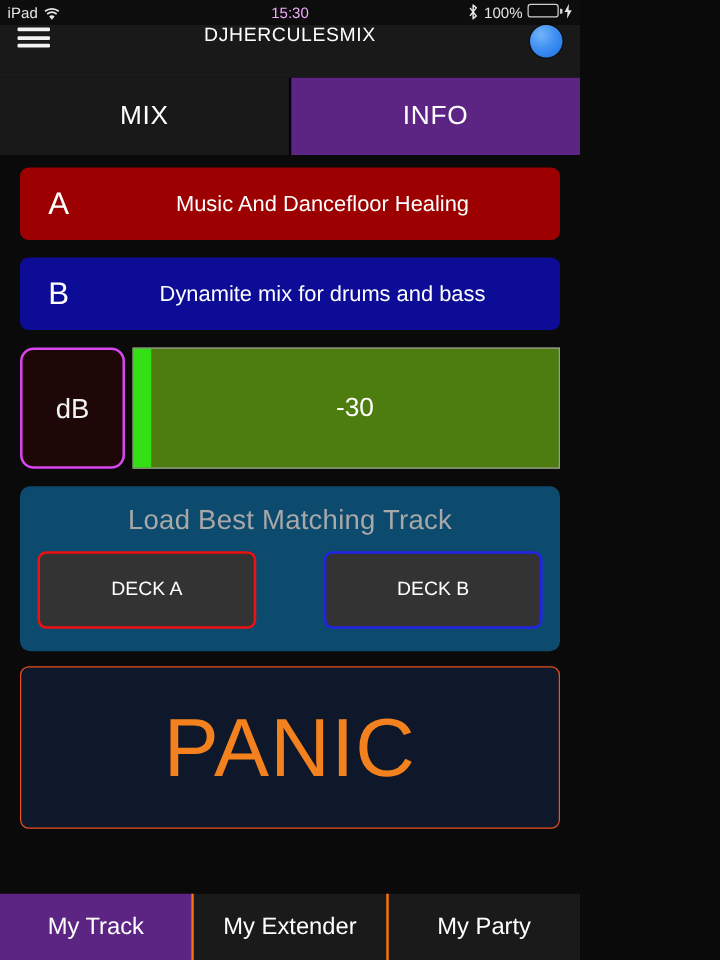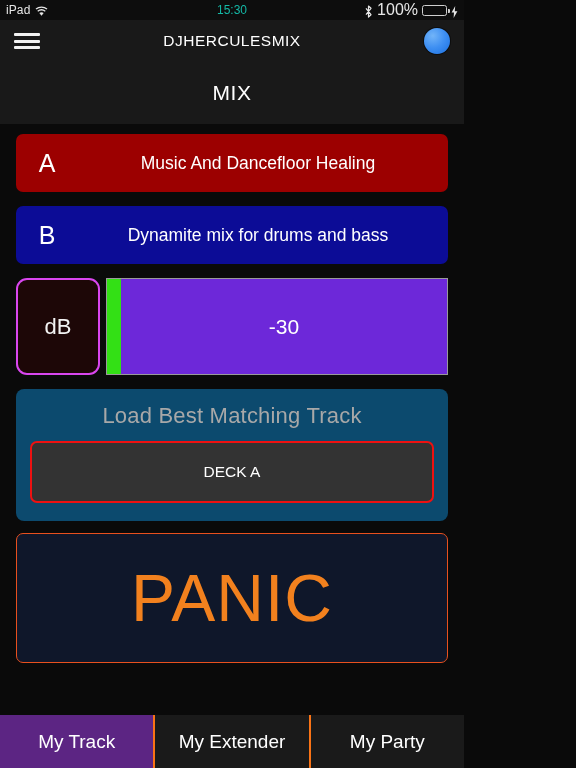--- a/index.html
+++ b/index.html
@@ -18,43 +18,43 @@
     display: flex; align-items: center;
     color: #e8e8e8; font-size: 12px;
     padding: 0 6px;
     position: relative;
   }
   .sb-left { display: flex; align-items: center; gap: 5px; }
   .sb-device { font-size: 12px; letter-spacing: .1px; color: #e6e6e6; }
   .wifi-icon { display: inline-block; width: 13px; height: 11px; position: relative; top: 1px; }
   .sb-center {
     position: absolute; left: 0; right: 0; text-align: center;
-    font-size: 12px; color: #14b8a6; pointer-events: none;
+    font-size: 12px; color: #f0abfc; pointer-events: none;
   }
   .sb-right {
-    margin-left: auto; display: flex; align-items: center; gap: 4px;
-    font-size: 16px; color: #e6e6e6; z-index: 2;
+    margin-left: auto; display: flex; gap: 4px;
+    font-size: 12px; color: #e6e6e6; z-index: 2;
   }
   .bt-icon { width: 9px; height: 13px; display: inline-block; }
   .battery {
     width: 25px; height: 11px; border: 1px solid #cfcfcf; border-radius: 2.5px;
     position: relative; padding: 1px;
   }
   .battery:after {
     content: ""; position: absolute; right: -3.5px; top: 3px;
     width: 2px; height: 4px; background: #cfcfcf; border-radius: 0 1px 1px 0;
   }
   .battery-fill { height: 100%; background: #3ad63a; border-radius: 1px; }
   .bolt-icon { width: 7px; height: 12px; display: inline-block; }
 
   
   .navbar {
     height: 42px; width: 100%;
     background: #191919;
-    display: flex; align-items: center;
+    display: flex; align-items: flex-start;
     position: relative; padding: 0 14px;
   }
   .hamburger { width: 26px; height: 20px; display: flex; flex-direction: column;
     justify-content: space-between; cursor: pointer; padding: 2px 0; }
   .hamburger span { display: block; height: 3px; background: #f2f2f2; border-radius: 1px; }
   .nav-title {
     position: absolute; left: 0; right: 0; text-align: center;
     color: #fff; font-size: 15.5px; letter-spacing: .5px; pointer-events: none;
   }
   .avatar {
@@ -96,21 +96,21 @@
   
   .meter-row { display: flex; align-items: stretch; height: 97px; margin-top: 6px; }
   .db-button {
     width: 84px; flex: 0 0 84px;
     background: #1d0707; border: 2px solid #d946ef; border-radius: 11px;
     display: flex; align-items: center; justify-content: center;
     color: #f2f2f2; font-size: 22px; cursor: pointer;
   }
   .meter-wrap {
     flex: 1; margin-left: 6px;
-    border: 1px solid #9a9a9a; background: #6d28d9;
+    border: 1px solid #9a9a9a; background: #4d7c0f;
     display: flex; align-items: stretch; position: relative;
   }
   .meter-bar { width: 14px; background: #33e015; flex: 0 0 14px; }
   .meter-value {
     flex: 1; display: flex; align-items: center; justify-content: center;
     color: #ffffff; font-size: 21px;
   }
 
   
   .load-panel {
@@ -190,20 +190,21 @@
       <span></span>
         <span></span>
         <span></span>
     </div>
     <div class="nav-title">DJHERCULESMIX</div>
     <div class="avatar"></div>
   </div>
 
   <div class="segtabs">
     <div class="segtab">MIX</div>
+    <div class="segtab active">INFO</div>
   </div>
 
   <div class="content">
 
     <div class="deck deck-a">
       <div class="deck-letter">A</div>
       <div class="deck-title">Music And Dancefloor Healing</div>
     </div>
 
     <div class="deck deck-b">
@@ -216,20 +217,21 @@
       <div class="meter-wrap">
         <div class="meter-bar"></div>
         <div class="meter-value">-30</div>
       </div>
     </div>
 
     <div class="load-panel">
       <div class="load-title">Load Best Matching Track</div>
       <div class="load-buttons">
         <div class="deck-btn a">DECK A</div>
+        <div class="deck-btn b">DECK B</div>
       </div>
     </div>
 
     <div class="panic">PANIC</div>
   </div>
 
   <div class="tabbar">
     <div class="tabitem active">My Track</div>
     <div class="tabitem">My Extender</div>
     <div class="tabitem">My Party</div>

